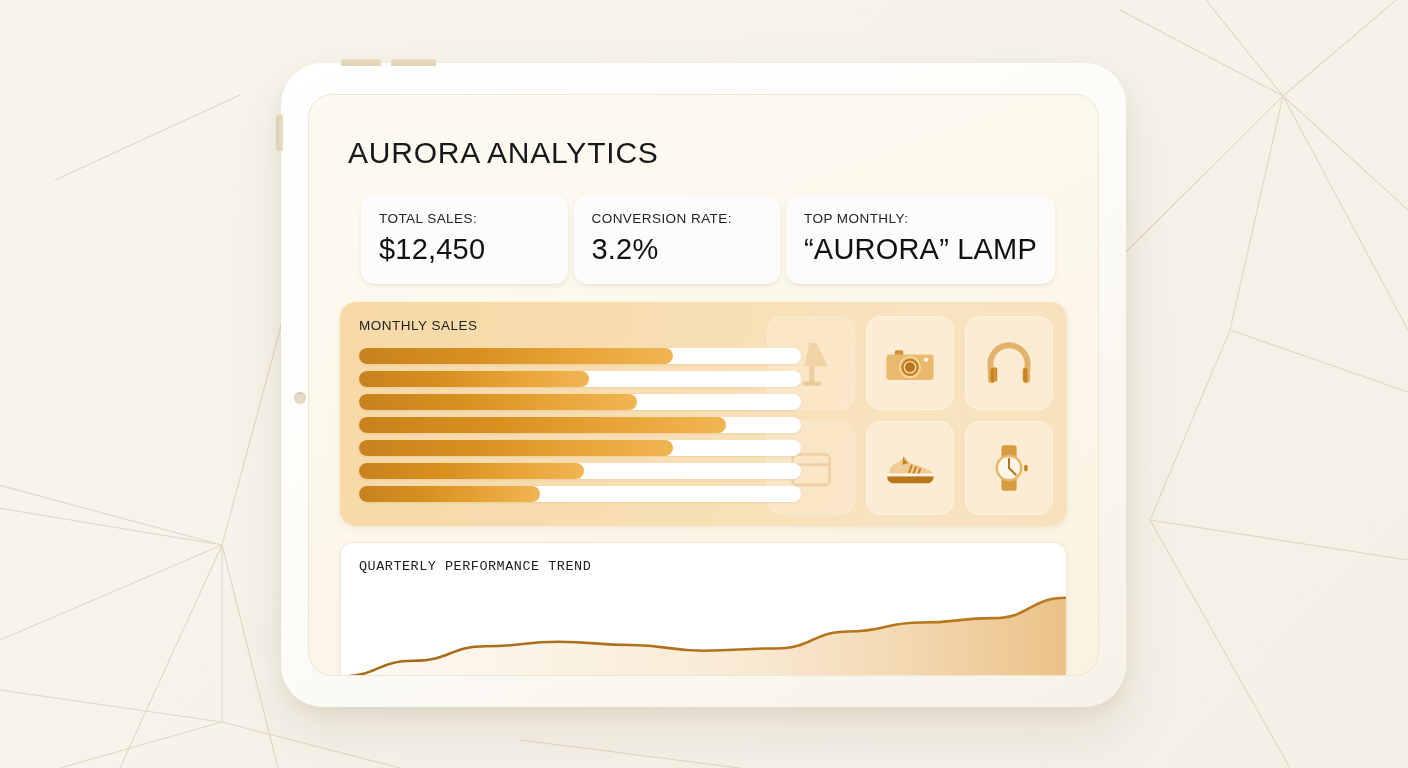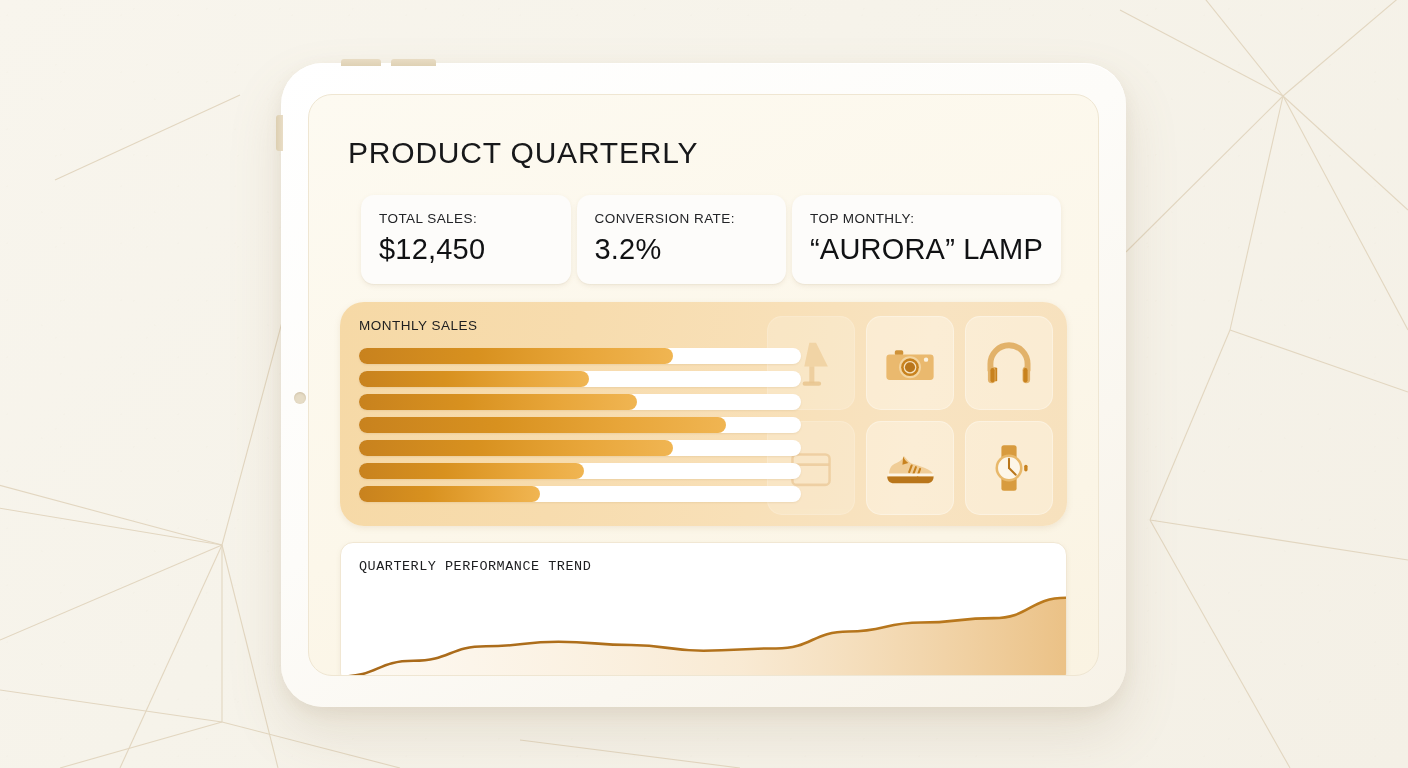--- a/index.html
+++ b/index.html
@@ -87,21 +87,21 @@
     font-weight: 400;
     letter-spacing: .8px;
     color: #17181a;
     margin: 10px 0 0 8px;
   }
 
   
   #stat-row {
     display: flex;
     gap: 6px;
-    margin: 25px 6px 0 0;
+    margin: 25px 12px 0 0;
     padding-left: 21px;
   }
   .stat-card {
     flex: 1;
     background: #fdfcfa;
     border-radius: 13px;
     padding: 16px 18px 18px 18px;
     box-shadow:
       0 2px 5px rgba(160,135,95,.13),
       0 1px 1px rgba(160,135,95,.07);
@@ -118,21 +118,21 @@
     letter-spacing: .2px;
     color: #101113;
     white-space: nowrap;
   }
 
   
   #sales-panel {
     position: relative;
     margin-top: 18px;
     height: 224px;
-    border-radius: 24px;
+    border-radius: 16px;
     overflow: hidden;
     background:
       linear-gradient(100deg,
         #f6d9a6 0%,
         #f7dcae 32%,
         #f8e0b8 58%,
         #f8e3c1 78%,
         #f7e1bd 100%);
     box-shadow: 0 2px 6px rgba(160,125,70,.13);
   }
@@ -251,21 +251,21 @@
 
 <div id="tablet">
 
   <div class="tablet-btn" id="btn-volume-up"></div>
   <div class="tablet-btn" id="btn-volume-down"></div>
   <div class="tablet-btn" id="btn-power"></div>
   <div id="front-camera"></div>
 
   <div id="screen">
 
-    <h1 id="page-title">PRODUCT QUARTERLY</h1>
+    <h1 id="page-title">AURORA ANALYTICS</h1>
 
     <div id="stat-row">
 
       <div class="stat-card">
         <div class="stat-label">TOTAL SALES:</div>
         <div class="stat-value">$12,450</div>
       </div>
 
       <div class="stat-card">
         <div class="stat-label">CONVERSION RATE:</div>

